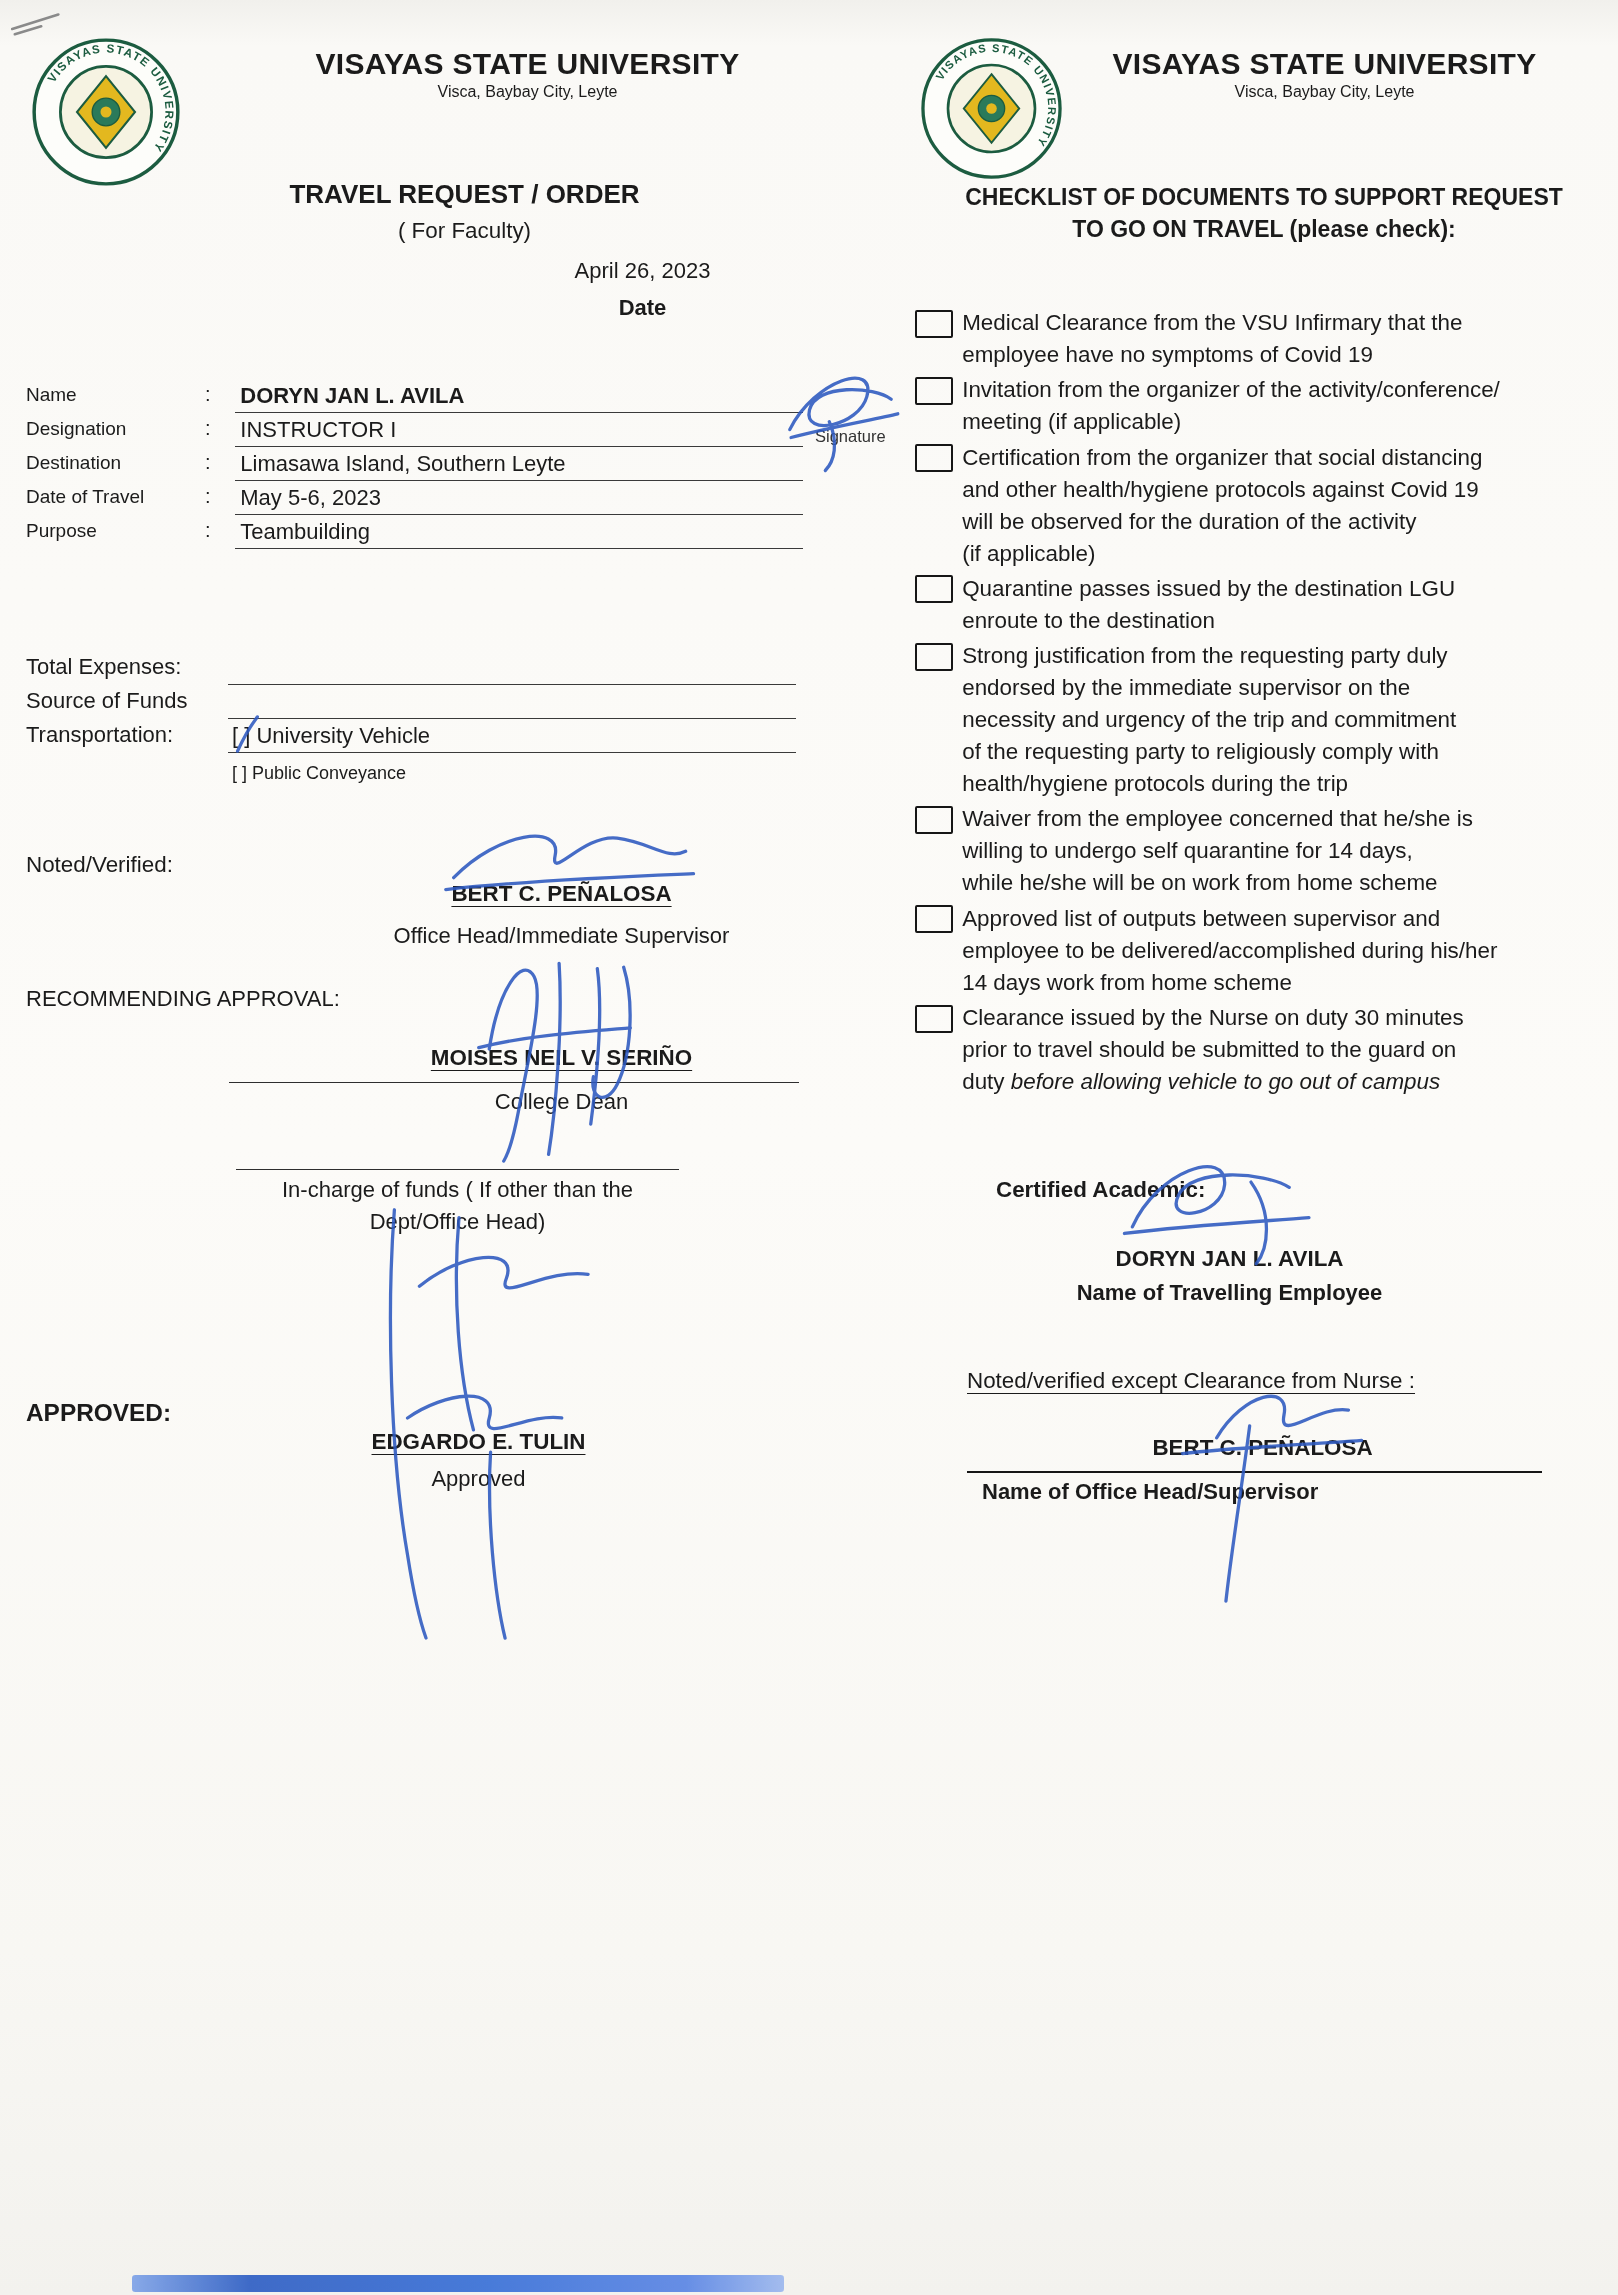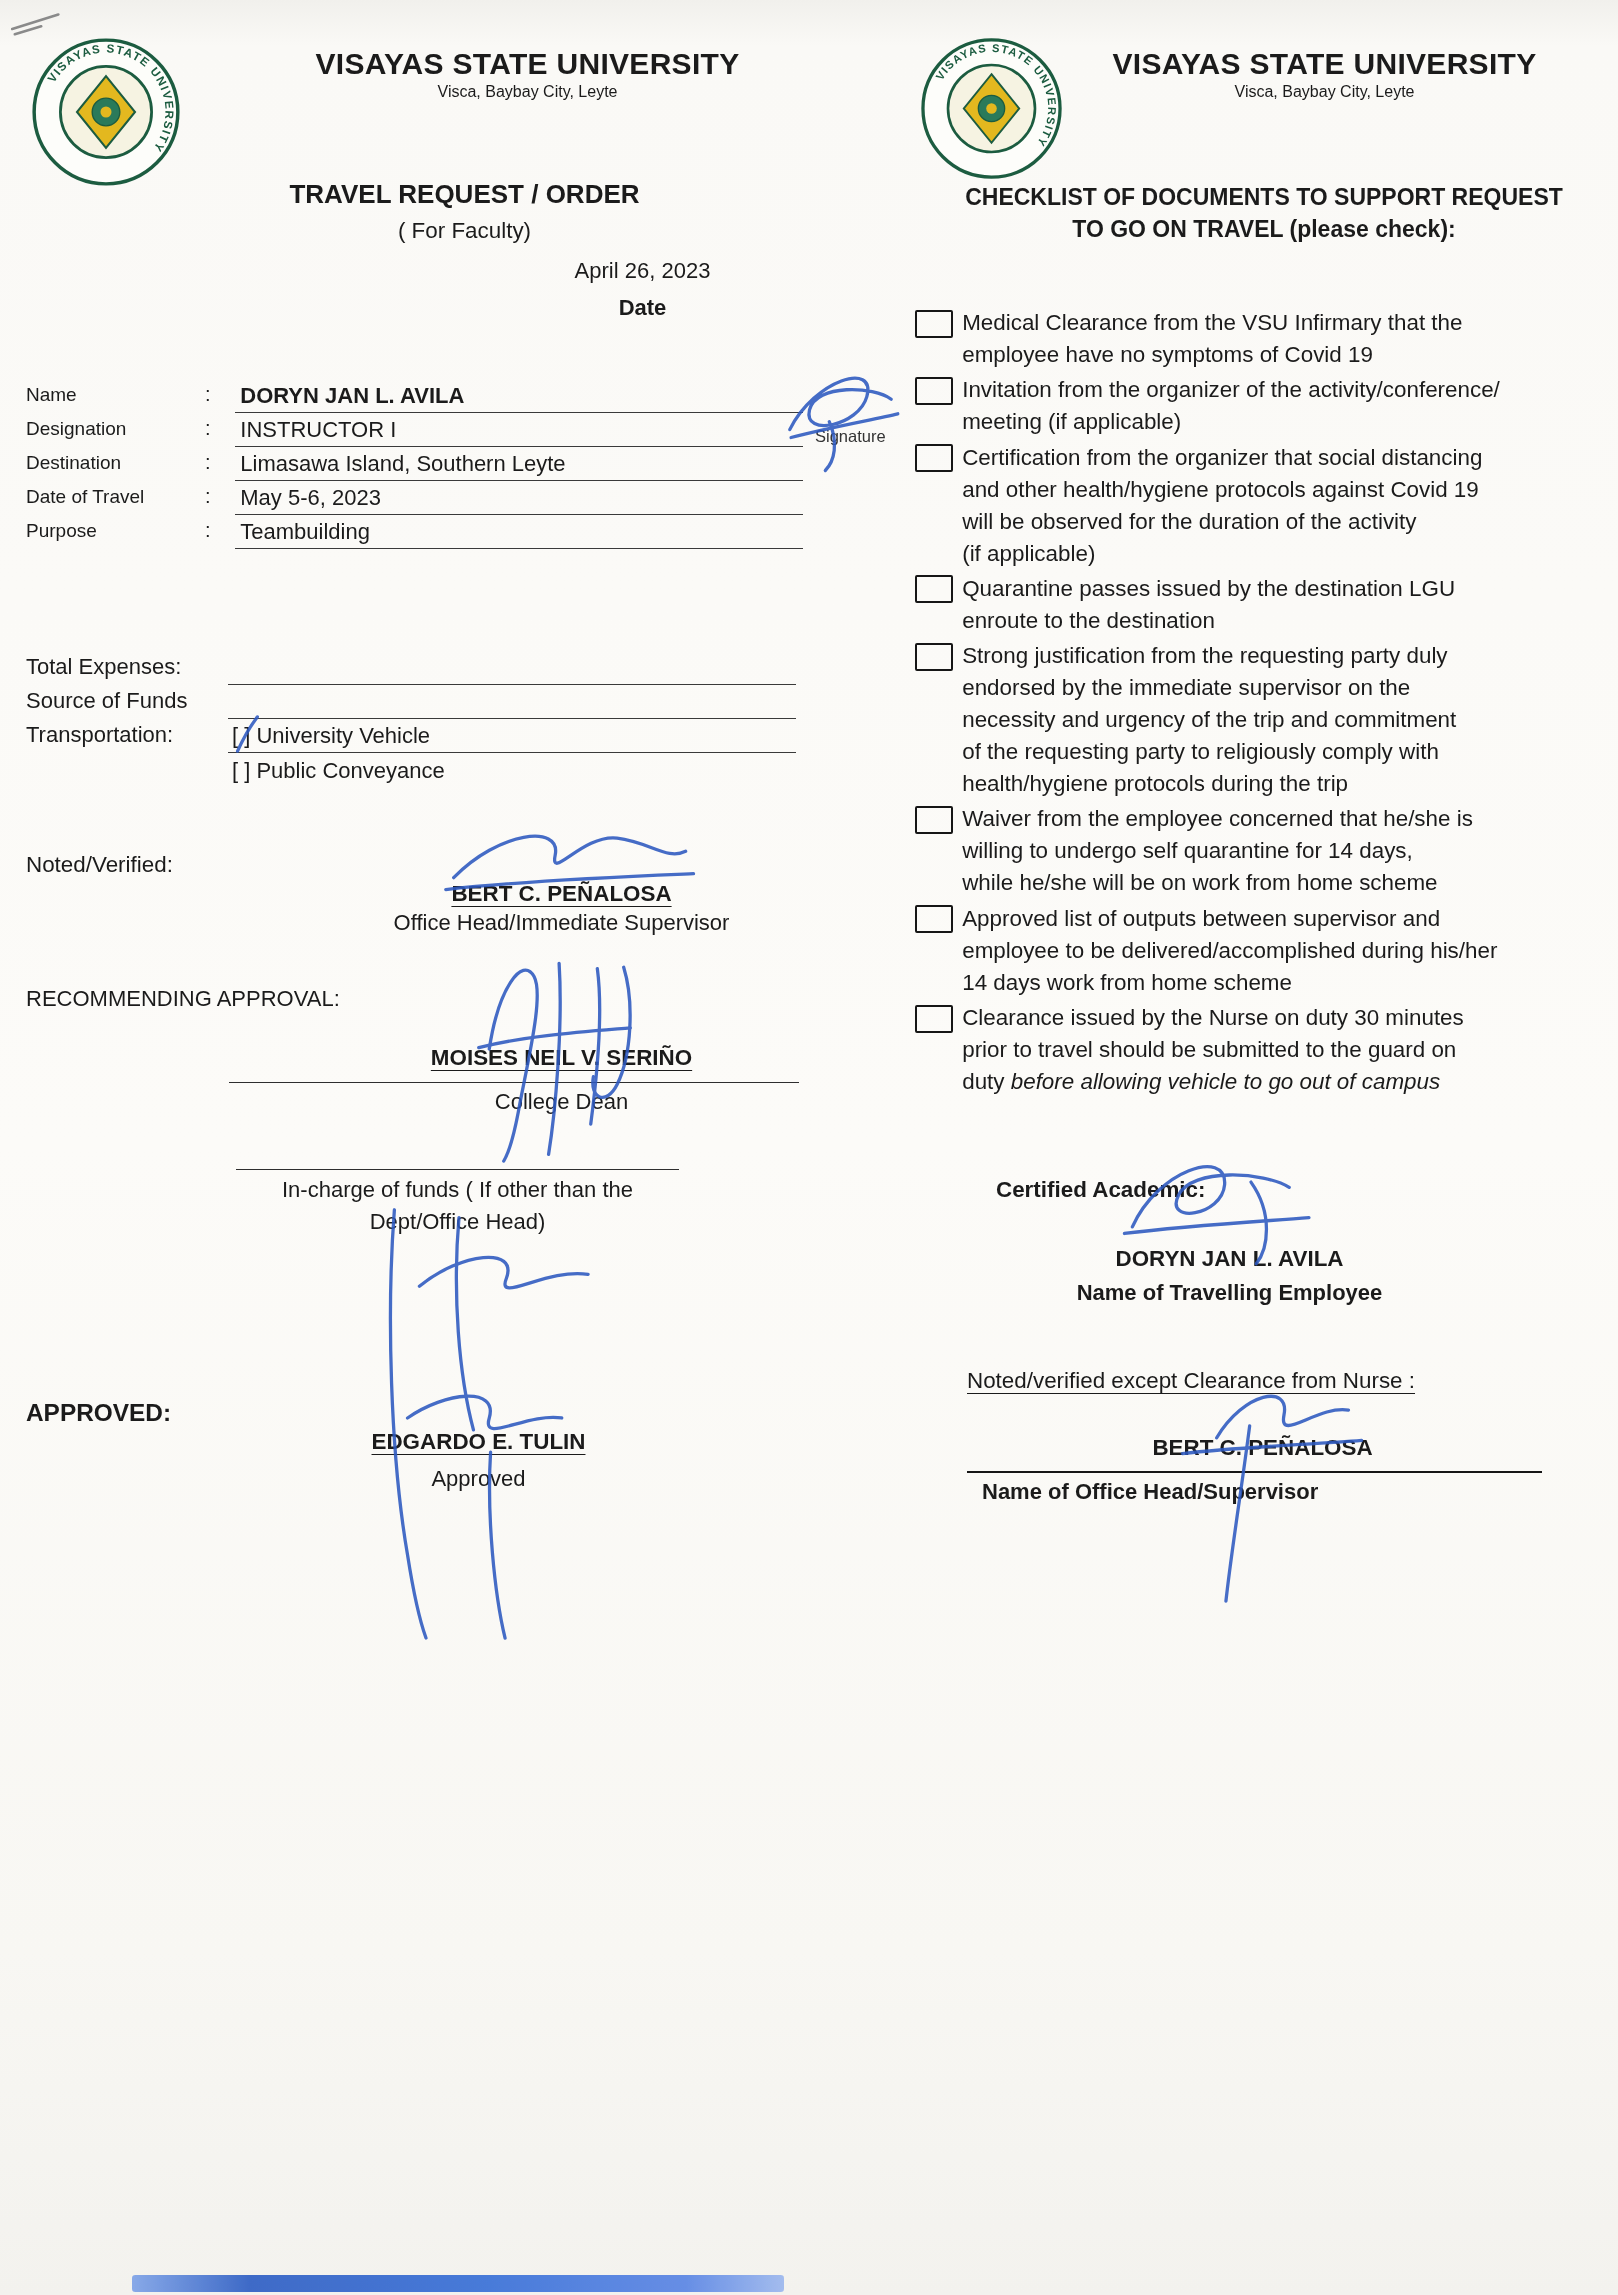--- a/index.html
+++ b/index.html
@@ -22,21 +22,21 @@
   .small{font-size:16.5px;color:#333}
   .name-u{font-size:22.4px;font-weight:700;text-decoration:underline;text-underline-offset:4.6px;text-decoration-thickness:1.3px}
   .plain-u{text-decoration:underline;text-underline-offset:4.6px;text-decoration-thickness:1.3px}
   .field-row{display:flex;align-items:center;height:34px}
   .field-label{width:179px;font-size:19px;padding-bottom:6.6px}
   .field-colon{width:30px;font-size:20px;padding-bottom:6.6px}
   .field-value{width:568px;font-size:22px;border-bottom:1.3px solid #3a3a3a;padding:0 0 2.6px 5.3px;white-space:nowrap}
   .exp-row{display:flex;align-items:flex-end;height:34px}
   .exp-label{width:202px;font-size:22px;padding-bottom:5.3px}
   .exp-line{width:568px;border-bottom:1.3px solid #3a3a3a;font-size:22px;padding:0 0 2.6px 4px;white-space:nowrap}
-  .exp-noline{width:568px;font-size:22px;padding:0 0 2.6px 4px;white-space:nowrap}
+  .exp-noline{width:568px;font-size:18px;padding:0 0 2.6px 4px;white-space:nowrap}
   .sigblock{text-align:center}
   .rule{border-top:1.3px solid #2e2e2e;height:0}
   .rule-thick{border-top:2px solid #161616;height:0}
   .ck-item{display:flex;align-items:flex-start;margin-bottom:3.3px}
   .ck-box{width:38px;height:28px;border:2.6px solid #161616;border-radius:2px;margin:2.6px 9.2px 0 0;flex-shrink:0;background:transparent}
   .ck-text{font-size:22.4px;line-height:32px;white-space:pre-line;max-width:645px}
   .ck-text i{font-style:italic}
   .ink{pointer-events:none}
   .blue-bar{
     background:linear-gradient(90deg,#7fa3e8 0%,#2f5fc4 18%,#3a71d8 55%,#5b86e5 85%,#9db8ee 100%);
@@ -125,21 +125,21 @@
     <div class="exp-row">
       <span class="exp-label"></span>
       <span class="exp-noline">[ ] Public Conveyance</span>
     </div>
   </div>
 
   <div class="abs t34" style="left:26px;top:852px">Noted/Verified:</div>
 
   <div class="abs sigblock" style="left:324px;top:881px;width:475px">
     <div class="name-u">BERT C. PEÑALOSA</div>
-    <div class="t33" style="margin-top:3px">Office Head/Immediate Supervisor</div>
+    <div class="t33" style="margin-top:16px">Office Head/Immediate Supervisor</div>
   </div>
 
   <div class="abs t33" style="left:26px;top:986px">RECOMMENDING APPROVAL:</div>
 
   <div class="abs sigblock" style="left:324px;top:1045px;width:475px">
     <div class="name-u">MOISES NEIL V. SERIÑO</div>
   </div>
   <div class="abs rule" style="left:229px;top:1082px;width:570px"></div>
   <div class="abs ctr t33" style="left:324px;top:1089px;width:475px">College Dean</div>
 

